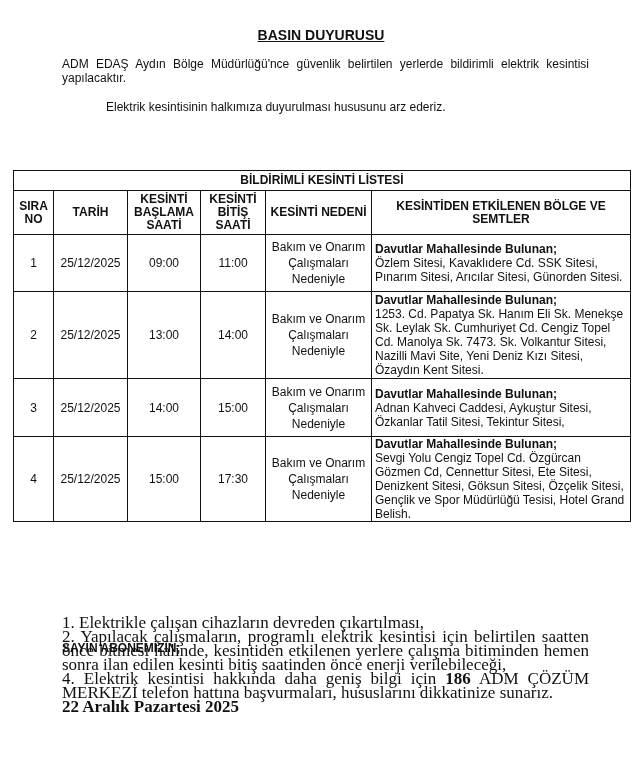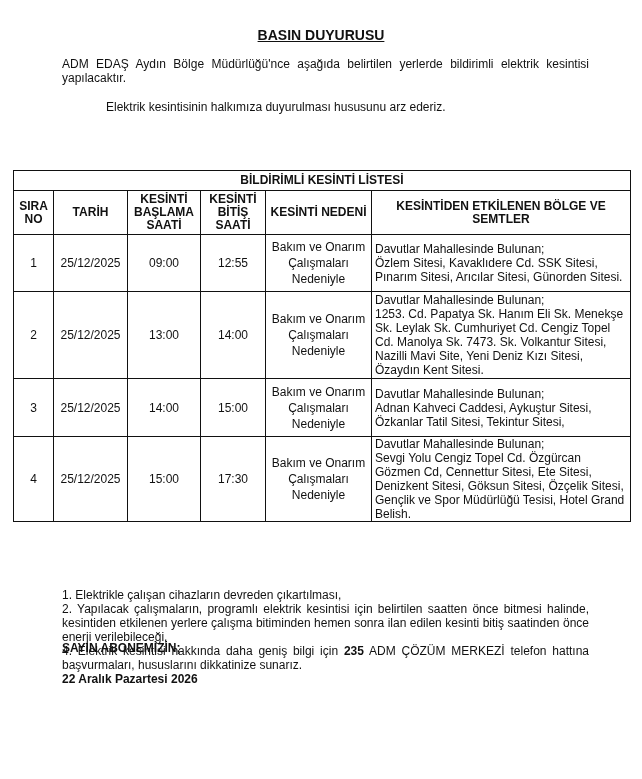--- a/index.html
+++ b/index.html
@@ -23,41 +23,42 @@
     }
     table.kesinti td, table.kesinti th {
       border: 1px solid #111111; padding: 0 3px; vertical-align: middle;
     }
     table.kesinti th { font-weight: bold; text-align: center; line-height: 13px; }
     .caption-row th { height: 19px; font-size: 12px; margin-top: 16px; }
     .header-row th { height: 43px; margin-top: 36px; }
     td.c { text-align: center; }
     td.reason { text-align: center; line-height: 16px; }
     td.area { text-align: left; line-height: 14px; padding-left: 3px; }
-    td.area .area-head { font-weight: normal; display: block; }
+    td.area .area-head { font-weight: bold; display: block; }
     tr.r1 td { height: 56px; }
     tr.r2 td { height: 86px; }
     tr.r3 td { height: 57px; }
     tr.r4 td { height: 84px; }
     .notice-title {
       position: absolute; top: 597px; left: 62px; font-size: 12px; font-weight: bold; margin-top: 44px;
     }
     .notice-list {
-      position: absolute; top: 588px; left: 62px; width: 527px; font-size: 12px; line-height: 14px;
+      position: absolute; top: 616px; left: 62px; width: 527px; font-size: 17px; line-height: 14px;
       text-align: justify;
+      font-family: Liberation Serif, serif;
     }
     .notice-list div { margin: 0; }
     .notice-list b { font-weight: bold; }
     .date-line { font-weight: bold; }
   </style>
 </head>
 <body>
 
 <div class="title">BASIN DUYURUSU</div>
-<div class="para p1">ADM EDAŞ Aydın Bölge Müdürlüğü'nce aşağıda belirtilen yerlerde bildirimli elektrik kesintisi yapılacaktır.</div>
+<div class="para p1">ADM EDAŞ Aydın Bölge Müdürlüğü'nce güvenlik belirtilen yerlerde bildirimli elektrik kesintisi yapılacaktır.</div>
 <div class="para p2">Elektrik kesintisinin halkımıza duyurulması hususunu arz ederiz.</div>
 
 <table class="kesinti">
   <colgroup>
     <col style="width:40px">
     <col style="width:74px">
     <col style="width:73px">
     <col style="width:65px">
     <col style="width:106px">
     <col style="width:259px">
@@ -71,21 +72,21 @@
     <th>TARİH</th>
     <th>KESİNTİ BAŞLAMA SAATİ</th>
     <th>KESİNTİ BİTİŞ SAATİ</th>
     <th>KESİNTİ NEDENİ</th>
     <th>KESİNTİDEN ETKİLENEN BÖLGE VE SEMTLER</th>
   </tr>
   <tr class="r1">
     <td class="c">1</td>
     <td class="c">25/12/2025</td>
     <td class="c">09:00</td>
-    <td class="c">12:55</td>
+    <td class="c">11:00</td>
     <td class="reason">Bakım ve Onarım Çalışmaları Nedeniyle</td>
     <td class="area">
       <span class="area-head">Davutlar Mahallesinde Bulunan;</span>
       <span>Özlem Sitesi, Kavaklıdere Cd. SSK Sitesi, Pınarım Sitesi, Arıcılar Sitesi, Günorden Sitesi.</span>
     </td>
   </tr>
   <tr class="r2">
     <td class="c">2</td>
     <td class="c">25/12/2025</td>
     <td class="c">13:00</td>
@@ -118,15 +119,15 @@
       <span>Sevgi Yolu Cengiz Topel Cd. Özgürcan Gözmen Cd, Cennettur Sitesi, Ete Sitesi, Denizkent Sitesi, Göksun Sitesi, Özçelik Sitesi, Gençlik ve Spor Müdürlüğü Tesisi, Hotel Grand Belish.</span>
     </td>
   </tr>
 </tbody>
   </table>
 
 <div class="notice-title">SAYIN ABONEMİZİN;</div>
 <div class="notice-list">
   <div>1.  Elektrikle çalışan cihazların devreden çıkartılması,</div>
   <div>2. Yapılacak çalışmaların, programlı elektrik kesintisi için belirtilen saatten önce bitmesi halinde, kesintiden etkilenen yerlere çalışma bitiminden hemen sonra ilan edilen kesinti bitiş saatinden önce enerji verilebileceği,</div>
-  <div><span>4. Elektrik kesintisi hakkında daha geniş bilgi için </span><b>235</b><span> ADM ÇÖZÜM MERKEZİ telefon hattına başvurmaları, hususlarını dikkatinize sunarız.</span></div>
-  <div class="date-line">22 Aralık Pazartesi 2026</div>
+  <div><span>4. Elektrik kesintisi hakkında daha geniş bilgi için </span><b>186</b><span> ADM ÇÖZÜM MERKEZİ telefon hattına başvurmaları, hususlarını dikkatinize sunarız.</span></div>
+  <div class="date-line">22 Aralık Pazartesi 2025</div>
 </div>
 
 </body></html>

